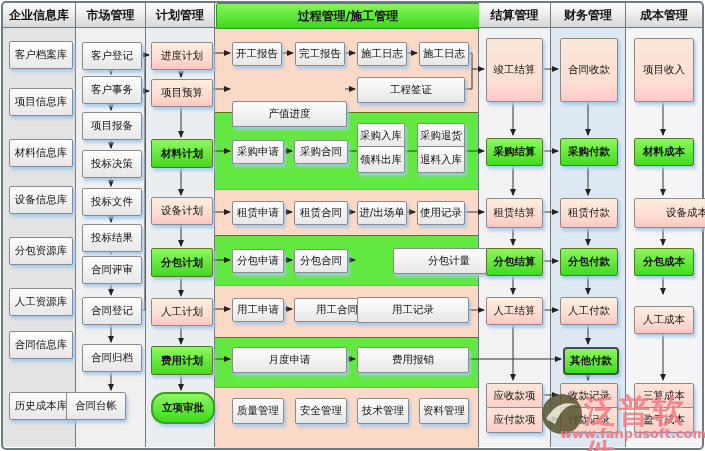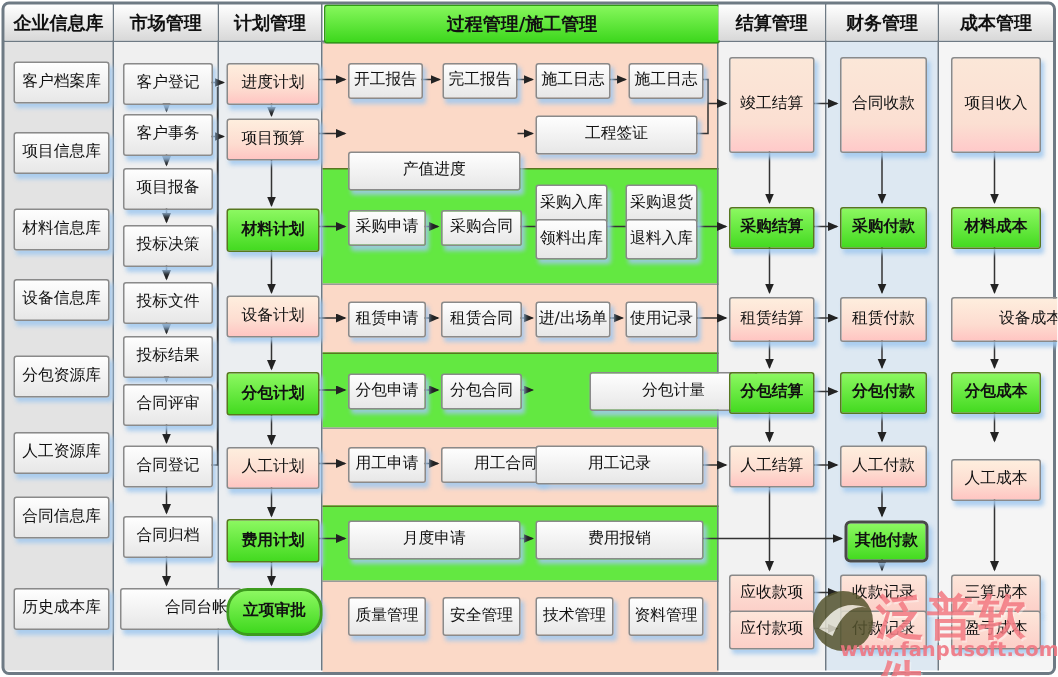--- a/index.html
+++ b/index.html
@@ -164,21 +164,21 @@
       <div class="node plain" style="left: 9px; top: 392px; width: 62px; height: 26px;">历史成本库</div>
       <div class="node plain" style="left: 82px; top: 42px; width: 58px; height: 26px;">客户登记</div>
       <div class="node plain" style="left: 82px; top: 76px; width: 58px; height: 26px;">客户事务</div>
       <div class="node plain" style="left: 82px; top: 112px; width: 58px; height: 26px;">项目报备</div>
       <div class="node plain" style="left: 82px; top: 150px; width: 58px; height: 26px;">投标决策</div>
       <div class="node plain" style="left: 82px; top: 188px; width: 58px; height: 26px;">投标文件</div>
       <div class="node plain" style="left: 82px; top: 224px; width: 58px; height: 26px;">投标结果</div>
       <div class="node plain" style="left: 82px; top: 256px; width: 58px; height: 26px;">合同评审</div>
       <div class="node plain" style="left: 82px; top: 297px; width: 58px; height: 26px;">合同登记</div>
       <div class="node plain" style="left: 82px; top: 344px; width: 58px; height: 26px;">合同归档</div>
-      <div class="node plain" style="left: 80px; top: 392px; width: 58px; height: 26px; padding-left: 21px;">合同台帐</div>
+      <div class="node plain" style="left: 66px; top: 392px; width: 58px; height: 26px;">合同台帐</div>
       <div class="node pink" style="left: 151px; top: 42px; width: 60px; height: 26px;">进度计划</div>
       <div class="node pink" style="left: 151px; top: 79px; width: 60px; height: 26px;">项目预算</div>
       <div class="node green" style="left: 151px; top: 139px; width: 60px; height: 27px;">材料计划</div>
       <div class="node pink" style="left: 151px; top: 197px; width: 60px; height: 26px;">设备计划</div>
       <div class="node green" style="left: 151px; top: 248px; width: 60px; height: 27px;">分包计划</div>
       <div class="node pink" style="left: 151px; top: 298px; width: 60px; height: 26px;">人工计划</div>
       <div class="node green" style="left: 151px; top: 346px; width: 60px; height: 27px;">费用计划</div>
       <div class="node pill" style="left: 151px; top: 392px; width: 60px; height: 28px;">立项审批</div>
       <div class="node plain" style="left: 232px; top: 42px; width: 48px; height: 22px;">开工报告</div>
       <div class="node plain" style="left: 295px; top: 42px; width: 48px; height: 22px;">完工报告</div>

